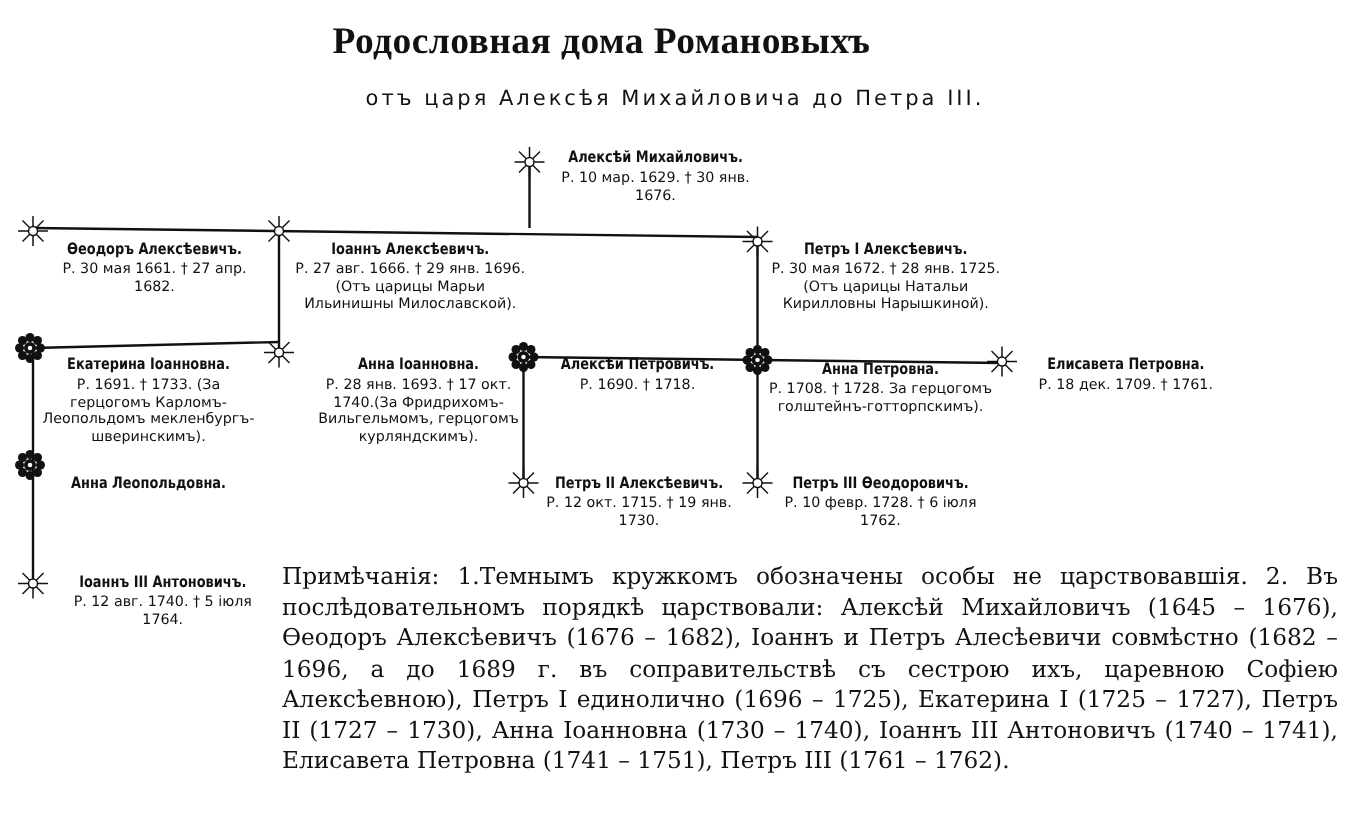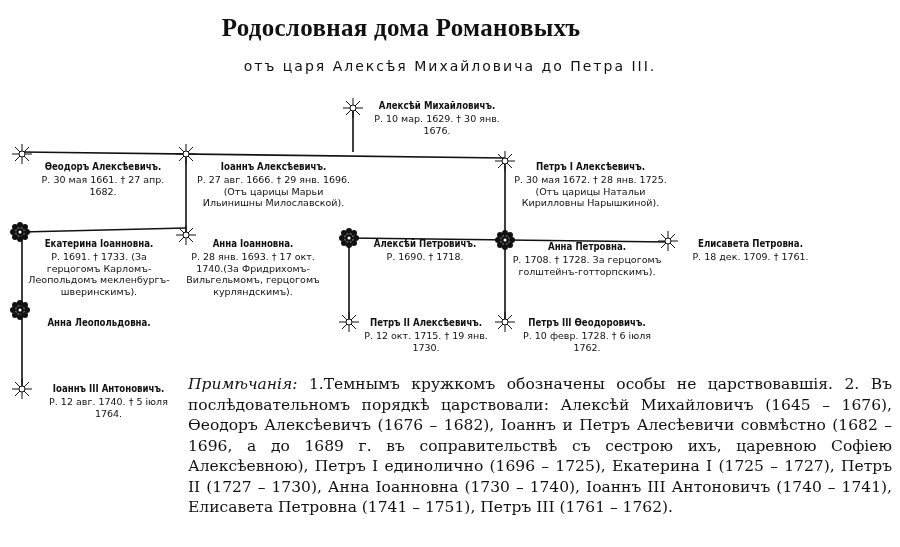--- a/index.html
+++ b/index.html
@@ -6,21 +6,21 @@
   body { width:900px; height:547px; background:#fff; position:relative; overflow:hidden; color:#111; font-family:"DejaVu Sans", sans-serif; }
   .title { position:absolute; left:0; width:802px; top:14px; text-align:center; font-family:Liberation Serif, serif; font-weight:bold; font-size:25px; letter-spacing:0.3px; }
   .subtitle { position:absolute; left:100px; width:700px; top:58px; text-align:center; font-family:"DejaVu Sans", sans-serif; font-size:14px; letter-spacing:2px; }
   svg.lines { position:absolute; left:0; top:0; }
   .node { position:absolute; text-align:center; }
   .node .name { display:block; font-family:"DejaVu Sans", sans-serif; font-weight:bold; font-size:10.5px; transform:scaleX(0.82); transform-origin:center; white-space:nowrap; margin-bottom:2px; }
   .node .info { display:block; font-family:"DejaVu Sans", sans-serif; font-size:9.5px; line-height:11.5px; }
   .node .info.left { text-align:center; }
   .marker { position:absolute; width:22px; height:22px; }
   .note { position:absolute; left:188px; top:374px; width:704px; font-family:"DejaVu Serif", serif; font-size:15.5px; line-height:20.5px; text-align:justify; }
-  .note .lbl { font-style:italic; }
+  .note .lbl { }
 </style>
 </head>
 <body>
 
 <div class="title">Родословная дома Романовыхъ</div>
 <div class="subtitle">отъ царя Алексѣя Михайловича до Петра III.</div>
 
 <svg class="lines" width="900" height="547">
   <g stroke="#111" stroke-width="1.6" fill="none">
 
@@ -202,21 +202,21 @@
 <div class="node" style="left:513px;top:160px;width:155px">
   <span class="name">Петръ I Алексѣевичъ.</span>
   <span class="info left">Р. 30 мая 1672. † 28 янв. 1725. (Отъ царицы Натальи Кирилловны Нарышкиной).</span>
 </div>
 
 <div class="node" style="left:24px;top:237px;width:150px">
   <span class="name">Екатерина Іоанновна.</span>
   <span class="info">Р. 1691. † 1733. (За герцогомъ Карломъ-Леопольдомъ мекленбургъ-шверинскимъ).</span>
 </div>
 
-<div class="node" style="left:178px;top:237px;width:150px">
+<div class="node" style="left:204px;top:237px;width:150px">
   <span class="name">Анна Іоанновна.</span>
   <span class="info">Р. 28 янв. 1693. † 17 окт. 1740.(За Фридрихомъ-Вильгельмомъ, герцогомъ курляндскимъ).</span>
 </div>
 
 <div class="node" style="left:360px;top:237px;width:130px">
   <span class="name">Алексѣй Петровичъ.</span>
   <span class="info">Р. 1690. † 1718.</span>
 </div>
 
 <div class="node" style="left:512px;top:240px;width:150px">

